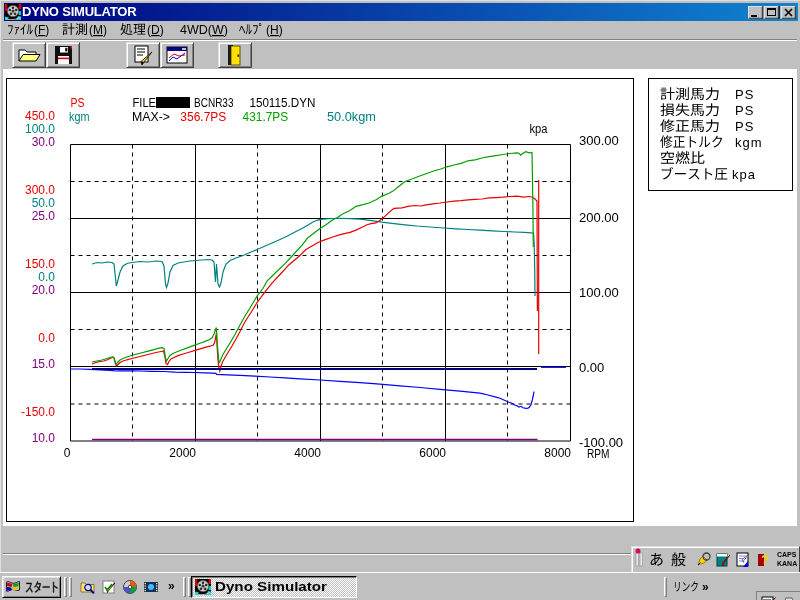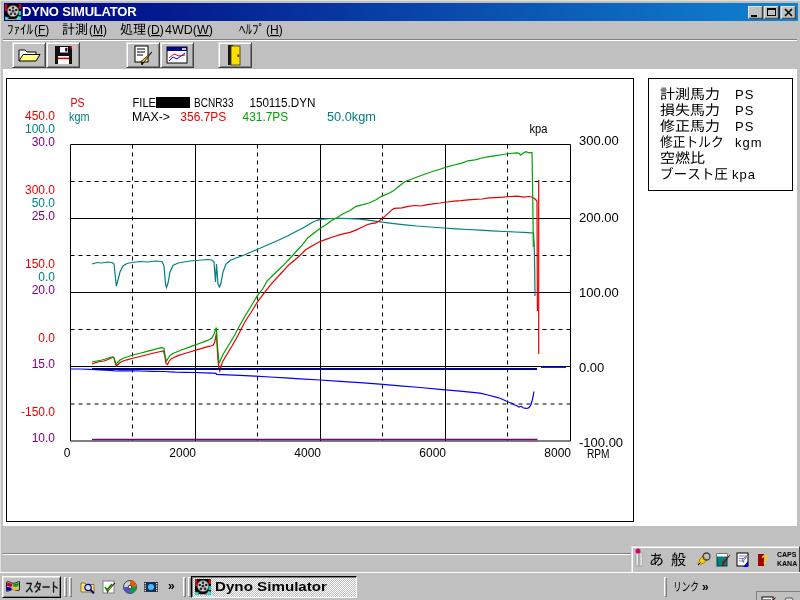--- a/index.html
+++ b/index.html
@@ -98,21 +98,21 @@
         <text x="28" y="11" class="mtx">(<tspan text-decoration="underline">F</tspan>)</text>
       </svg></span>
     <span class="mi" style="left:59px"><svg width="58" height="14">
         <path transform="translate(0,11) scale(1.0,1)" fill="#000" d="M1.1 -7V-6.2H5.2V-7ZM1.2 -10.5V-9.7H5.2V-10.5ZM1.1 -5.3V-4.5H5.2V-5.3ZM0.5 -8.8V-7.9H5.7V-8.8ZM8.7 -10.9V-6.5H5.7V-5.5H8.7V1H9.7V-5.5H12.6V-6.5H9.7V-10.9ZM1.1 -3.5V0.9H2V0.3H5.1V-3.5ZM2 -2.7H4.3V-0.5H2Z M17.9 -7.1H20V-5.4H17.9ZM17.9 -4.6H20V-3H17.9ZM17.9 -9.5H20V-7.9H17.9ZM17.1 -10.3V-2.1H20.9V-10.3ZM19.4 -1.5C19.9 -0.9 20.5 0 20.8 0.6L21.6 0.1C21.3 -0.4 20.6 -1.3 20.1 -1.9ZM17.6 -1.9C17.2 -1 16.5 -0.1 15.9 0.5C16.1 0.7 16.5 0.9 16.6 1.1C17.3 0.4 18.1 -0.6 18.5 -1.6ZM24.1 -10.9V-0.2C24.1 0 24 0.1 23.8 0.1C23.6 0.1 22.9 0.1 22.1 0.1C22.3 0.4 22.4 0.8 22.4 1C23.5 1 24.1 1 24.5 0.8C24.8 0.7 25 0.4 25 -0.2V-10.9ZM21.8 -9.6V-2.1H22.7V-9.6ZM14.1 -10.1C14.8 -9.7 15.7 -9.1 16.1 -8.7L16.7 -9.5C16.2 -9.9 15.4 -10.4 14.6 -10.8ZM13.5 -6.6C14.3 -6.3 15.2 -5.7 15.6 -5.3L16.2 -6.1C15.7 -6.5 14.8 -7 14 -7.3ZM13.8 0.4 14.6 0.9C15.2 -0.3 15.9 -1.9 16.3 -3.3L15.6 -3.8C15 -2.3 14.3 -0.7 13.8 0.4Z"></path>
         <text x="27" y="11" class="mtx">(<tspan text-decoration="underline">M</tspan>)</text>
       </svg></span>
     <span class="mi" style="left:117px"><svg width="58" height="14">
         <path transform="translate(0,11) scale(1.0,1)" fill="#000" d="M2.9 -7.9H4.8C4.6 -6.1 4.2 -4.7 3.7 -3.5C3.3 -4.3 2.9 -5.4 2.6 -6.7C2.7 -7.1 2.8 -7.5 2.9 -7.9ZM2.5 -10.9C2.1 -8.2 1.5 -5.7 0.4 -4.1C0.6 -4 1 -3.6 1.1 -3.4C1.5 -4 1.8 -4.7 2.1 -5.4C2.4 -4.2 2.8 -3.3 3.3 -2.5C2.6 -1.3 1.7 -0.3 0.6 0.3C0.8 0.5 1.1 0.8 1.2 1.1C2.3 0.4 3.1 -0.5 3.9 -1.7C5.4 0.3 7.6 0.8 9.9 0.8H12.2C12.2 0.5 12.4 0.1 12.6 -0.2C12.1 -0.2 10.4 -0.2 10 -0.2C7.8 -0.2 5.8 -0.6 4.3 -2.5C5.1 -4.1 5.6 -6.1 5.8 -8.6L5.2 -8.7L5 -8.7H3.1C3.2 -9.4 3.3 -10.1 3.4 -10.8ZM6.9 -10V-7.4C6.9 -5.8 6.8 -3.5 5.6 -1.9C5.8 -1.8 6.2 -1.5 6.4 -1.3C7.6 -3.1 7.8 -5.6 7.8 -7.4V-9.2H9.6V-2.7C9.6 -1.8 9.7 -1.5 10.5 -1.5C10.6 -1.5 11.1 -1.5 11.3 -1.5C11.9 -1.5 12.1 -1.9 12.2 -3.1C12 -3.1 11.6 -3.2 11.4 -3.4C11.4 -2.4 11.4 -2.2 11.2 -2.2C11.1 -2.2 10.8 -2.2 10.7 -2.2C10.5 -2.2 10.4 -2.2 10.4 -2.6V-10Z M19.2 -7H21.2V-5.3H19.2ZM22 -7H24V-5.3H22ZM19.2 -9.5H21.2V-7.8H19.2ZM22 -9.5H24V-7.8H22ZM17.1 -0.3V0.6H25.6V-0.3H22.1V-2.1H25.1V-3H22.1V-4.5H24.9V-10.3H18.3V-4.5H21.1V-3H18.1V-2.1H21.1V-0.3ZM13.5 -1.3 13.7 -0.3C14.8 -0.7 16.3 -1.2 17.7 -1.7L17.6 -2.6L16.1 -2.1V-5.4H17.5V-6.3H16.1V-9.1H17.7V-10H13.6V-9.1H15.2V-6.3H13.7V-5.4H15.2V-1.8C14.5 -1.6 13.9 -1.4 13.5 -1.3Z"></path>
         <text x="27" y="11" class="mtx">(<tspan text-decoration="underline">D</tspan>)</text>
       </svg></span>
-    <span class="mi" style="left:162px"><svg width="58" height="14">
+    <span class="mi" style="left:177px"><svg width="58" height="14">
         <text x="0" y="11" class="mtx" style="font-size:12.5px">4WD(<tspan text-decoration="underline">W</tspan>)</text>
       </svg></span>
     <span class="mi" style="left:235px"><svg width="58" height="14">
         <path transform="translate(1,11) scale(1.0,1)" fill="#000" d="M0.2 -3.7 0.8 -2.5C0.9 -2.8 1.1 -3.1 1.2 -3.5C1.5 -4.2 2.1 -5.7 2.4 -6.5C2.6 -6.8 2.7 -6.8 2.9 -6.5C3.2 -5.9 3.7 -4.8 4.2 -3.8C4.6 -2.8 5.1 -1.6 5.6 -0.4L6.2 -1.5C5.7 -2.6 5 -4.1 4.6 -4.9C4.2 -5.8 3.6 -7 3.2 -7.7C2.8 -8.5 2.4 -8.5 2 -7.7C1.6 -6.7 1.1 -5.2 0.8 -4.6C0.6 -4.2 0.4 -3.8 0.2 -3.7Z M10.2 0.3C10.3 0.2 10.4 0.1 10.5 0C11.2 -0.7 12.2 -2.1 12.8 -3.6L12.3 -4.5C11.8 -3.1 11.1 -2 10.5 -1.4C10.5 -1.8 10.5 -7.7 10.5 -8.5C10.5 -9 10.5 -9.4 10.6 -9.5H9.7C9.7 -9.4 9.8 -9 9.8 -8.5C9.8 -7.7 9.8 -1.6 9.8 -1C9.8 -0.7 9.7 -0.5 9.7 -0.3ZM6.7 -0.4 7.3 0.3C7.9 -0.6 8.3 -1.9 8.5 -3.2C8.7 -4.5 8.7 -7.1 8.7 -8.5C8.7 -8.9 8.8 -9.3 8.8 -9.5H7.9C8 -9.2 8 -8.9 8 -8.5C8 -7.1 7.9 -4.7 7.8 -3.5C7.6 -2.3 7.3 -1.2 6.7 -0.4Z M18.8 -8.3 18.3 -8.8C18.1 -8.7 17.9 -8.7 17.8 -8.7C17.5 -8.7 15.1 -8.7 14.7 -8.7C14.5 -8.7 14.2 -8.7 14 -8.8V-7.6C14.1 -7.6 14.5 -7.7 14.7 -7.7C15.1 -7.7 17.4 -7.7 17.8 -7.7C17.7 -6.4 17.4 -4.7 17 -3.6C16.4 -2.2 15.6 -1.1 14.5 -0.5L15.1 0.5C16.3 -0.3 17.1 -1.5 17.7 -3C18.2 -4.3 18.6 -6.2 18.7 -7.6C18.7 -8 18.7 -7.9 18.8 -8.3Z M20.4 -9.5C20.4 -10 20.7 -10.4 21.1 -10.4C21.5 -10.4 21.8 -10 21.8 -9.5C21.8 -8.9 21.5 -8.5 21.1 -8.5C20.7 -8.5 20.4 -8.9 20.4 -9.5ZM19.9 -9.5C19.9 -8.6 20.4 -7.9 21.1 -7.9C21.8 -7.9 22.3 -8.6 22.3 -9.5C22.3 -10.3 21.8 -11.1 21.1 -11.1C20.4 -11.1 19.9 -10.3 19.9 -9.5Z"></path>
         <text x="28" y="11" class="mtx">(<tspan text-decoration="underline">H</tspan>)</text>
       </svg></span>
   </div>
   <div id="tbsep"></div>
   <div id="toolbar">
     <div class="tbtn" style="left:9px">

